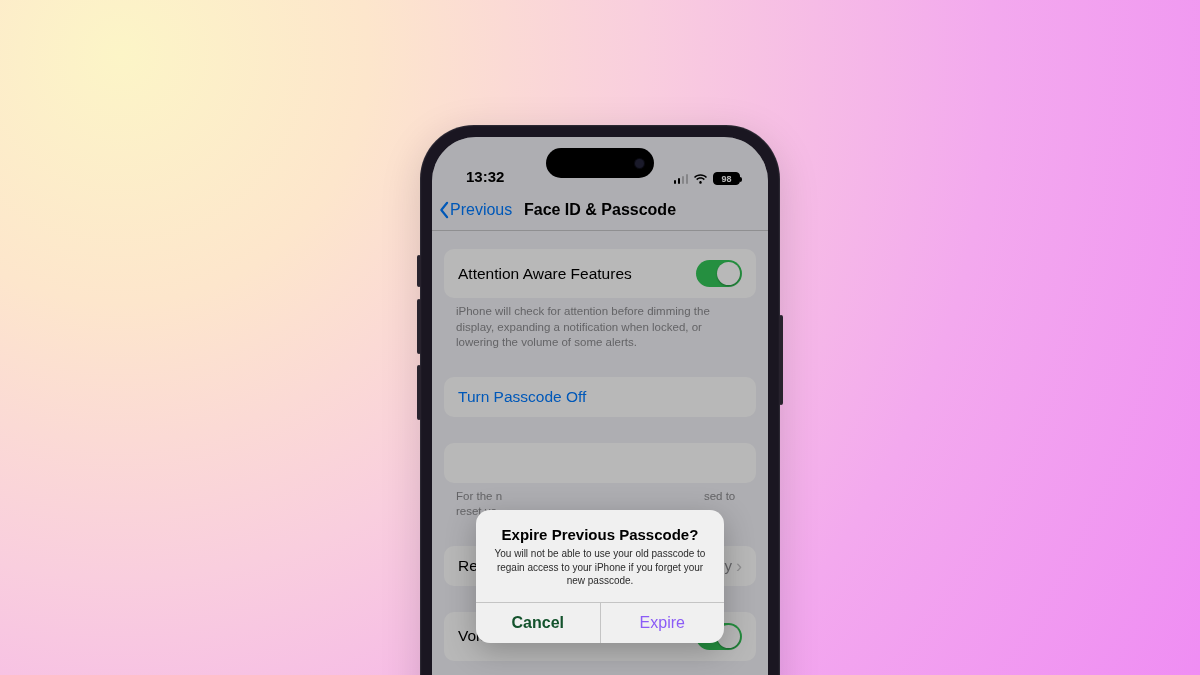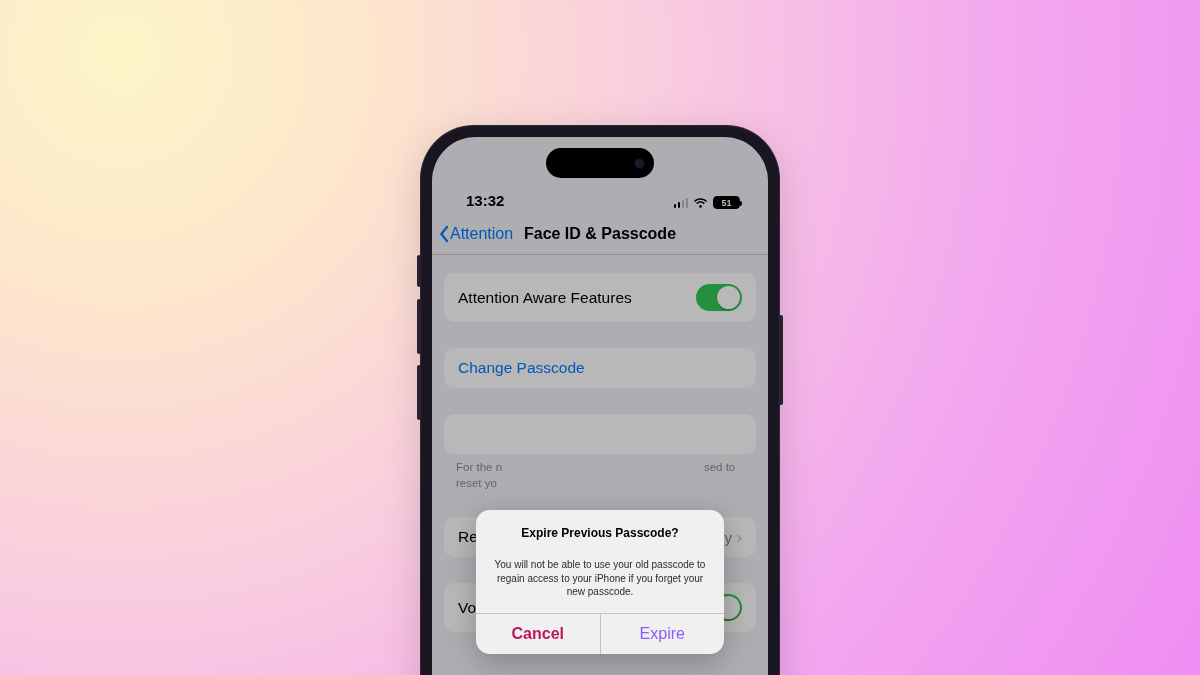--- a/index.html
+++ b/index.html
@@ -71,21 +71,20 @@
     position: relative;
     height: 52px;
     display: flex;
     align-items: flex-end;
     justify-content: space-between;
     padding: 0 28px 4px 34px;
     font-size: 15px;
     font-weight: 600;
     color: #000;
     z-index: 10;
-    margin-top: 24px;
   }
   .status-icons { display:flex; align-items:center; gap:5px; }
   .signal { display:flex; align-items:flex-end; gap:1.5px; }
   .signal .bar { width:2.5px; background:#000; border-radius:1px; }
   .signal .b1{height:4px;} .signal .b2{height:6px;}
   .signal .b3{height:8px;background:#b9b9bd;} .signal .b4{height:10px;background:#b9b9bd;}
   .wifi-svg { width:15px; height:12px; }
   .batt {
     position:relative; width:27px; height:13px;
     border:1px solid #000; border-radius:4px;
@@ -142,27 +141,27 @@
     left:50%; transform:translateX(-50%);
     top: 373px;
     width: 248px;
     background:#f0f0f0;
     border-radius:14px;
     z-index:100;
     overflow:hidden;
     box-shadow: 0 8px 30px rgba(0,0,0,0.25);
   }
   .alert-body{ padding: 16px 14px 14px 14px; text-align:center; }
-  .alert-title{ font-size:12px; font-weight:600; margin-bottom:18px; }
+  .alert-title{ font-size:15px; font-weight:600; margin-bottom:4px; }
   .alert-msg{ font-size:10px; line-height:1.35; color:#2b2b2b; }
   .alert-actions{ display:flex; border-top:0.5px solid rgba(0,0,0,0.18); }
   .alert-btn{
     flex:1; padding:11px 0; text-align:center; font-size:16px;
   }
-  .alert-btn.cancel{ color:#be185d; font-weight:600; border-right:0.5px solid rgba(0,0,0,0.18); }
+  .alert-btn.cancel{ color:#14532d; font-weight:600; border-right:0.5px solid rgba(0,0,0,0.18); }
   .alert-btn.expire{ color:#8b5cf6; }
 </style>
 </head>
 <body>
 
 <div class="phone">
   <div class="side-btn vol1"></div>
   <div class="side-btn vol2"></div>
   <div class="side-btn vol3"></div>
   <div class="side-btn pwr"></div>
@@ -178,50 +177,51 @@
         <div class="signal">
           <div class="bar b1"></div>
             <div class="bar b2"></div>
             <div class="bar b3"></div>
             <div class="bar b4"></div>
         </div>
         <svg class="wifi-svg" viewBox="0 0 20 14">
           <path d="M10 13.2c.9 0 1.7-.8 1.7-1.7S10.9 9.8 10 9.8s-1.7.8-1.7 1.7.8 1.7 1.7 1.7zm-4.3-4.6c1.1-1.1 2.6-1.8 4.3-1.8s3.2.7 4.3 1.8l1.5-1.5C14.2 5.5 12.2 4.6 10 4.6S5.8 5.5 4.2 7.1l1.5 1.5zM1.3 4.2C3.6 1.9 6.6.6 10 .6s6.4 1.3 8.7 3.6l-1.5 1.5C15.3 3.8 12.8 2.7 10 2.7S4.7 3.8 2.8 5.7L1.3 4.2z" fill="#000"></path>
         </svg>
         <div class="batt">
-          <span>51</span>
+          <span>98</span>
         </div>
       </div>
     </div>
 
     <div class="nav-bar">
       <div class="back-btn">
         <svg class="back-chev" viewBox="0 0 12 20">
           <path d="M9.5 2 3 10l6.5 8" stroke="#007aff" stroke-width="2.4" fill="none" stroke-linecap="round" stroke-linejoin="round"></path>
         </svg>
-        <span>Attention</span>
+        <span>Previous</span>
       </div>
       <div class="nav-title">Face ID &amp; Passcode</div>
     </div>
 
     <div class="content">
       <div class="spacer-sm"></div>
 
       <div class="group">
         <div class="row">
           <span class="label">Attention Aware Features</span>
           <div class="toggle"></div>
         </div>
       </div>
+      <div class="footer">iPhone will check for attention before dimming the display, expanding a notification when locked, or lowering the volume of some alerts.</div>
 
       <div class="spacer"></div>
 
       <div class="group">
         <div class="row link">
-          <span class="label">Change Passcode</span>
+          <span class="label">Turn Passcode Off</span>
         </div>
       </div>
 
       <div class="spacer"></div>
 
       <div class="group">
         <div class="row link">
           <span class="label">&nbsp;</span>
         </div>
       </div>

